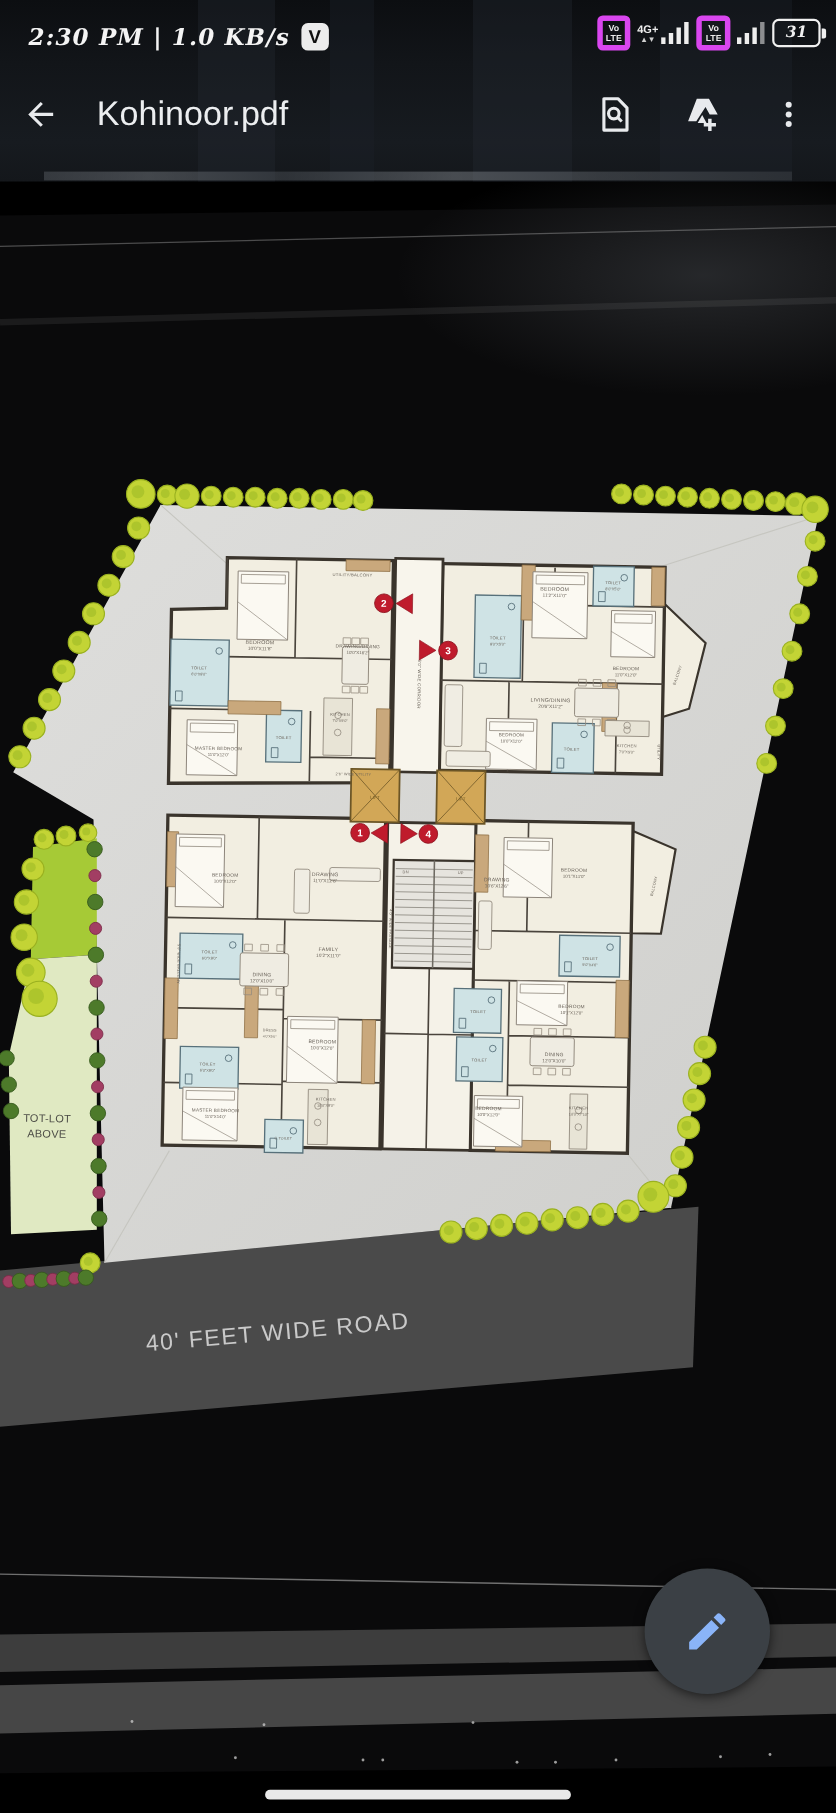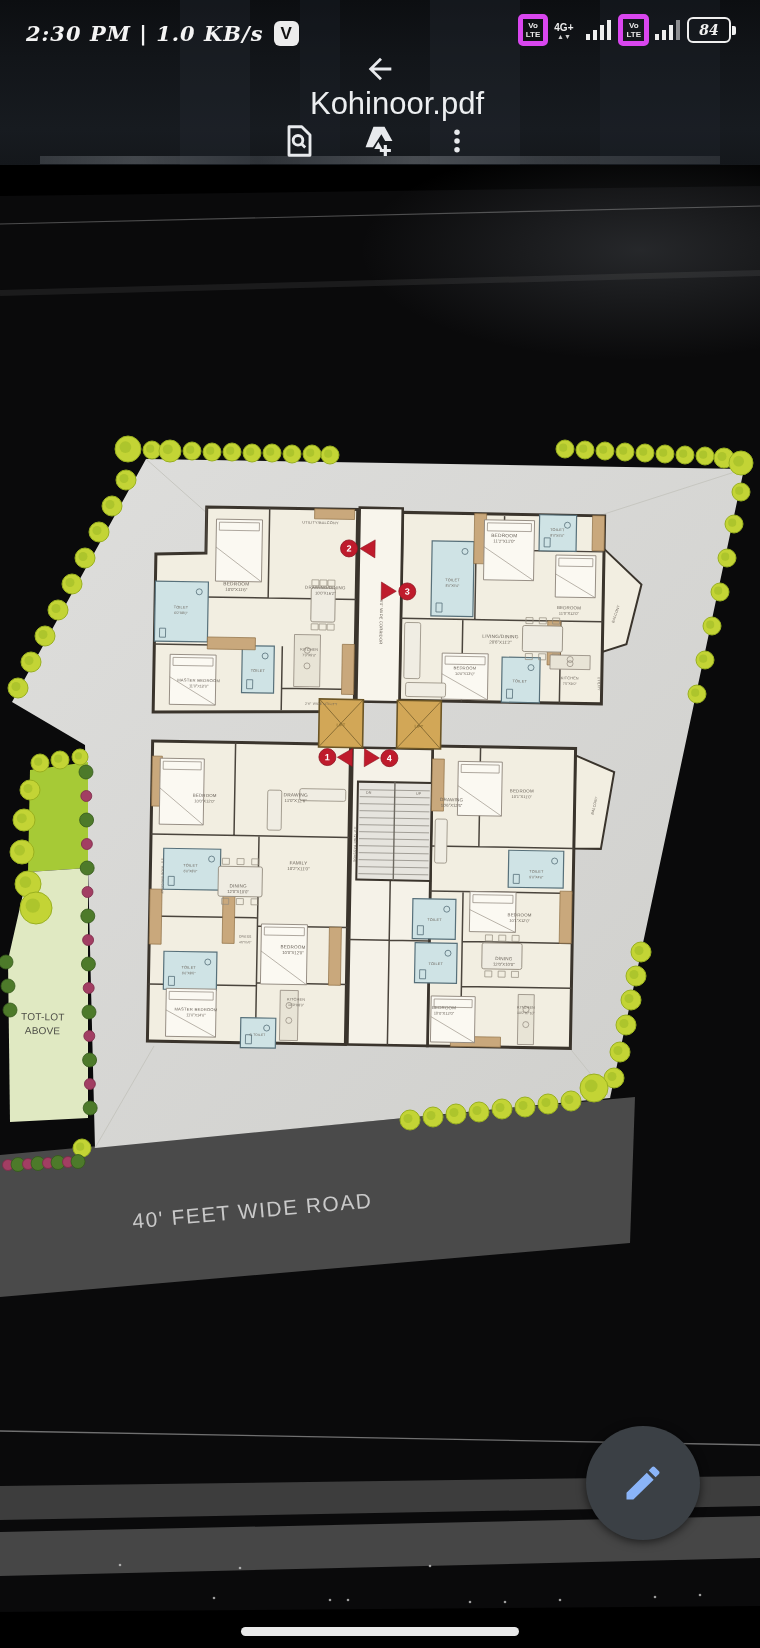--- a/index.html
+++ b/index.html
@@ -10,40 +10,40 @@
     background:linear-gradient(180deg,#0c0e11 0%,#121519 35%,#171b20 78%,#14171b 100%);}
   .bw{position:absolute;top:0;height:165px;opacity:.35;}
   .bw1{left:180px;width:70px;background:#242a33;}
   .bw2{left:300px;width:40px;background:#1d222a;}
   .bw3{left:430px;width:90px;background:#262c35;}
   .bw4{left:600px;width:120px;background:#20262e;}
   .header-strip{position:absolute;top:156px;left:40px;width:680px;height:8px;opacity:.5;
     background:linear-gradient(90deg,#565b61 0%,#71767c 14%,#484d53 32%,#7b8086 55%,#595e64 74%,#3e4247 100%);}
   .statusbar{position:absolute;top:0;left:0;width:760px;height:52px;z-index:6;
     display:flex;align-items:flex-end;justify-content:space-between;
-    padding:0 24px 6px 26px;box-sizing:border-box;}
+    padding:0 9px 6px 26px;box-sizing:border-box;}
   .sb-left{display:flex;align-items:center;gap:10px;}
   .sb-time{font-family:"DejaVu Serif",serif;font-style:italic;font-weight:bold;
     font-size:21px;color:#f4f4f4;letter-spacing:1px;white-space:nowrap;}
   .v-badge{display:inline-flex;width:25px;height:25px;background:#ececec;color:#101010;
     border-radius:6px;align-items:center;justify-content:center;font-weight:bold;font-size:17px;}
   .sb-right{display:flex;align-items:center;gap:6px;}
   .volte-badge{border:5px solid #d946ef;border-radius:5px;color:#e9e9e9;font-size:8px;
     font-weight:bold;line-height:9px;padding:2px 3px;text-align:center;letter-spacing:0;}
-  .net-group{display:flex;align-items:flex-end;gap:12px;}
+  .net-group{display:flex;align-items:flex-end;gap:2px;}
   .net-meta{display:flex;flex-direction:column;align-items:center;margin-right:1px;}
   .data-type{color:#ededed;font-size:10px;font-weight:bold;line-height:10px;}
   .net-arrows{color:#cfcfcf;font-size:7px;line-height:7px;}
   .batt{position:relative;display:flex;align-items:center;}
   .batt-body{width:40px;height:22px;border:2.5px solid #f0f0f0;border-radius:6px;
     display:flex;align-items:center;justify-content:center;
     font-family:"DejaVu Serif",serif;font-style:italic;font-weight:bold;font-size:14px;color:#f0f0f0;}
   .batt-nub{width:4px;height:9px;background:#f0f0f0;border-radius:0 2px 2px 0;margin-left:1px;}
   .appbar{position:absolute;top:52px;left:0;width:760px;height:104px;z-index:6;
-    display:flex;align-items:center;padding:0 20px;box-sizing:border-box;flex-direction:column;}
+    display:flex;align-items:center;padding:0 20px;box-sizing:border-box;}
   .icon-btn{background:none;border:none;padding:0;cursor:pointer;display:flex;
     align-items:center;justify-content:center;}
   .appbar-title{color:#eceef0;font-size:31px;margin-left:34px;flex:1;text-align:left;}
   .appbar-actions{display:flex;align-items:center;gap:44px;margin-right:8px;}
   
   .plan-svg{position:absolute;top:0;left:0;z-index:1;}
   .fab{position:absolute;left:586px;top:1426px;width:114px;height:114px;border-radius:50%;
     background:#3b4045;border:none;cursor:pointer;display:flex;align-items:center;
     justify-content:center;z-index:7;box-shadow:0 2px 10px rgba(0,0,0,.6);}
   .pill{position:absolute;left:241px;top:1627px;width:278px;height:9px;border-radius:5px;
@@ -544,21 +544,21 @@
         </svg>
       </span>
       <span class="volte-badge"><span>Vo</span><br><span>LTE</span></span>
       <svg width="26" height="20" viewBox="0 0 26 20">
         <rect x="0" y="14" width="4" height="6" fill="#eee"></rect>
         <rect x="7" y="10" width="4" height="10" fill="#eee"></rect>
         <rect x="14" y="5" width="4" height="15" fill="#eee"></rect>
         <rect x="21" y="0" width="4" height="20" fill="#eee" fill-opacity="0.55"></rect>
       </svg>
       <span class="batt">
-        <span class="batt-body">84</span>
+        <span class="batt-body">31</span>
         <span class="batt-nub"></span>
       </span>
     </div>
   </div>
 
   <div class="appbar">
     <button class="icon-btn">
       <svg width="34" height="34" viewBox="0 0 24 24">
         <path d="M20 11H7.8l5.6-5.6L12 4l-8 8 8 8 1.4-1.4L7.8 13H20v-2z" fill="#e8eaed"></path>
       </svg>

